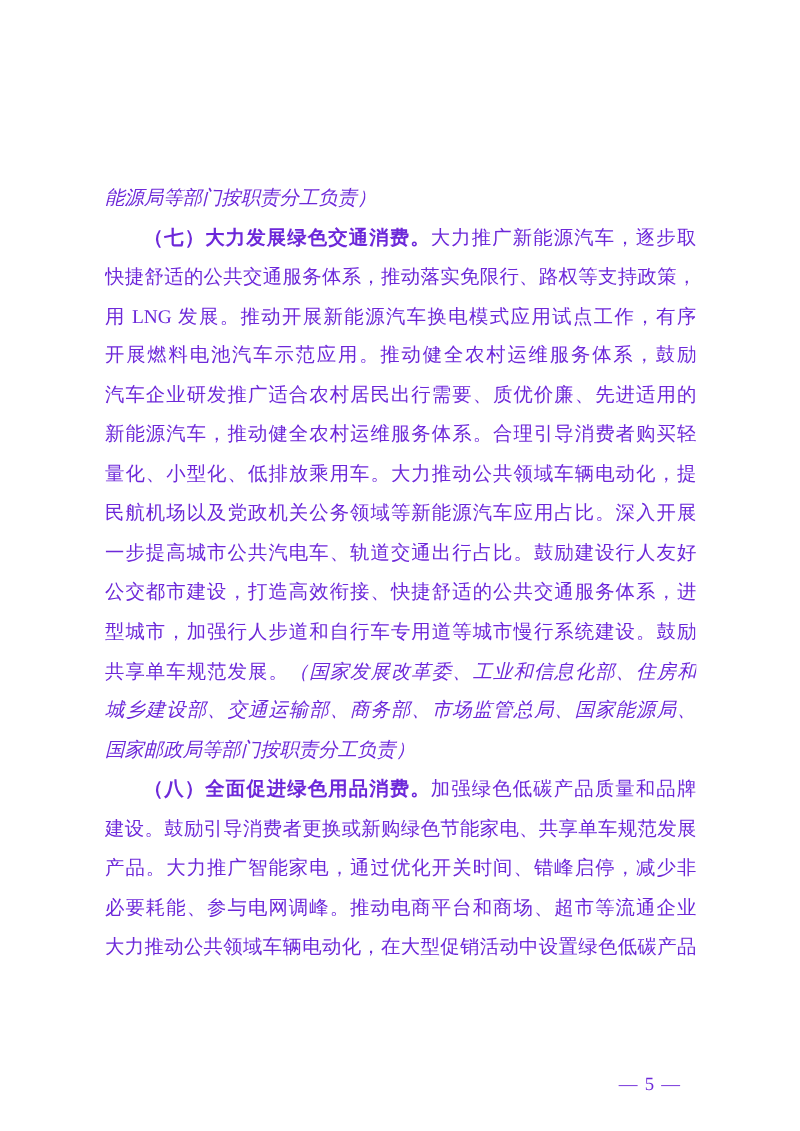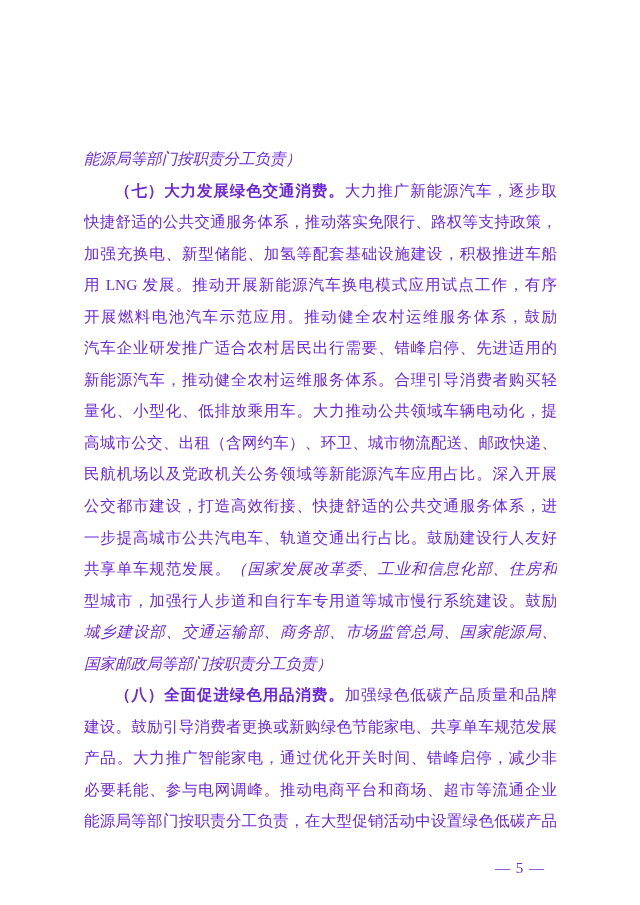--- a/index.html
+++ b/index.html
@@ -53,34 +53,32 @@
   }
 </style>
 </head>
 <body style="background: rgb(255, 255, 255);">
 
 <div class="page" style="color: #6d28d9; margin-top: 40px;">
   <div class="textblock">
       <div class="line"><span class="kai">能源局等部门按职责分工负责）</span></div>
       <div class="line j indent"><span class="bold">（七）大力发展绿色交通消费。</span><span class="body">大力推广新能源汽车，逐步取</span></div>
       <div class="line j"><span class="body">快捷舒适的公共交通服务体系，推动落实免限行、路权等支持政策，</span></div>
-      <div class="line j"><span class="body">加强充换电、新型储能、加氢等配套基础设施建设，积极推进车船</span></div>
       <div class="line j"><span class="body">用 LNG 发展。推动开展新能源汽车换电模式应用试点工作，有序</span></div>
       <div class="line j"><span class="body">开展燃料电池汽车示范应用。推动健全农村运维服务体系，鼓励</span></div>
-      <div class="line j"><span class="body">汽车企业研发推广适合农村居民出行需要、错峰启停、先进适用的</span></div>
+      <div class="line j"><span class="body">汽车企业研发推广适合农村居民出行需要、质优价廉、先进适用的</span></div>
       <div class="line j"><span class="body">新能源汽车，推动健全农村运维服务体系。合理引导消费者购买轻</span></div>
       <div class="line j"><span class="body">量化、小型化、低排放乘用车。大力推动公共领域车辆电动化，提</span></div>
-      <div class="line j"><span class="body">高城市公交、出租（含网约车）、环卫、城市物流配送、邮政快递、</span></div>
       <div class="line j"><span class="body">民航机场以及党政机关公务领域等新能源汽车应用占比。深入开展</span></div>
+      <div class="line j"><span class="body">一步提高城市公共汽电车、轨道交通出行占比。鼓励建设行人友好</span></div>
       <div class="line j"><span class="body">公交都市建设，打造高效衔接、快捷舒适的公共交通服务体系，进</span></div>
-      <div class="line j"><span class="body">一步提高城市公共汽电车、轨道交通出行占比。鼓励建设行人友好</span></div>
+      <div class="line j"><span class="body">型城市，加强行人步道和自行车专用道等城市慢行系统建设。鼓励</span></div>
       <div class="line j"><span class="body">共享单车规范发展。</span><span class="kai">（国家发展改革委、工业和信息化部、住房和</span></div>
-      <div class="line j"><span class="body">型城市，加强行人步道和自行车专用道等城市慢行系统建设。鼓励</span></div>
       <div class="line j"><span class="kai">城乡建设部、交通运输部、商务部、市场监管总局、国家能源局、</span></div>
       <div class="line"><span class="kai">国家邮政局等部门按职责分工负责）</span></div>
       <div class="line j indent"><span class="bold">（八）全面促进绿色用品消费。</span><span class="body">加强绿色低碳产品质量和品牌</span></div>
       <div class="line j"><span class="body">建设。鼓励引导消费者更换或新购绿色节能家电、共享单车规范发展</span></div>
       <div class="line j"><span class="body">产品。大力推广智能家电，通过优化开关时间、错峰启停，减少非</span></div>
       <div class="line j"><span class="body">必要耗能、参与电网调峰。推动电商平台和商场、超市等流通企业</span></div>
-      <div class="line j"><span class="body">能源局等部门按职责分工负责，在大型促销活动中设置绿色低碳产品</span></div>
+      <div class="line j"><span class="body">大力推动公共领域车辆电动化，在大型促销活动中设置绿色低碳产品</span></div>
     </div>
   <div class="pagenum">— 5 —</div>
 </div>
 
 </body></html>

